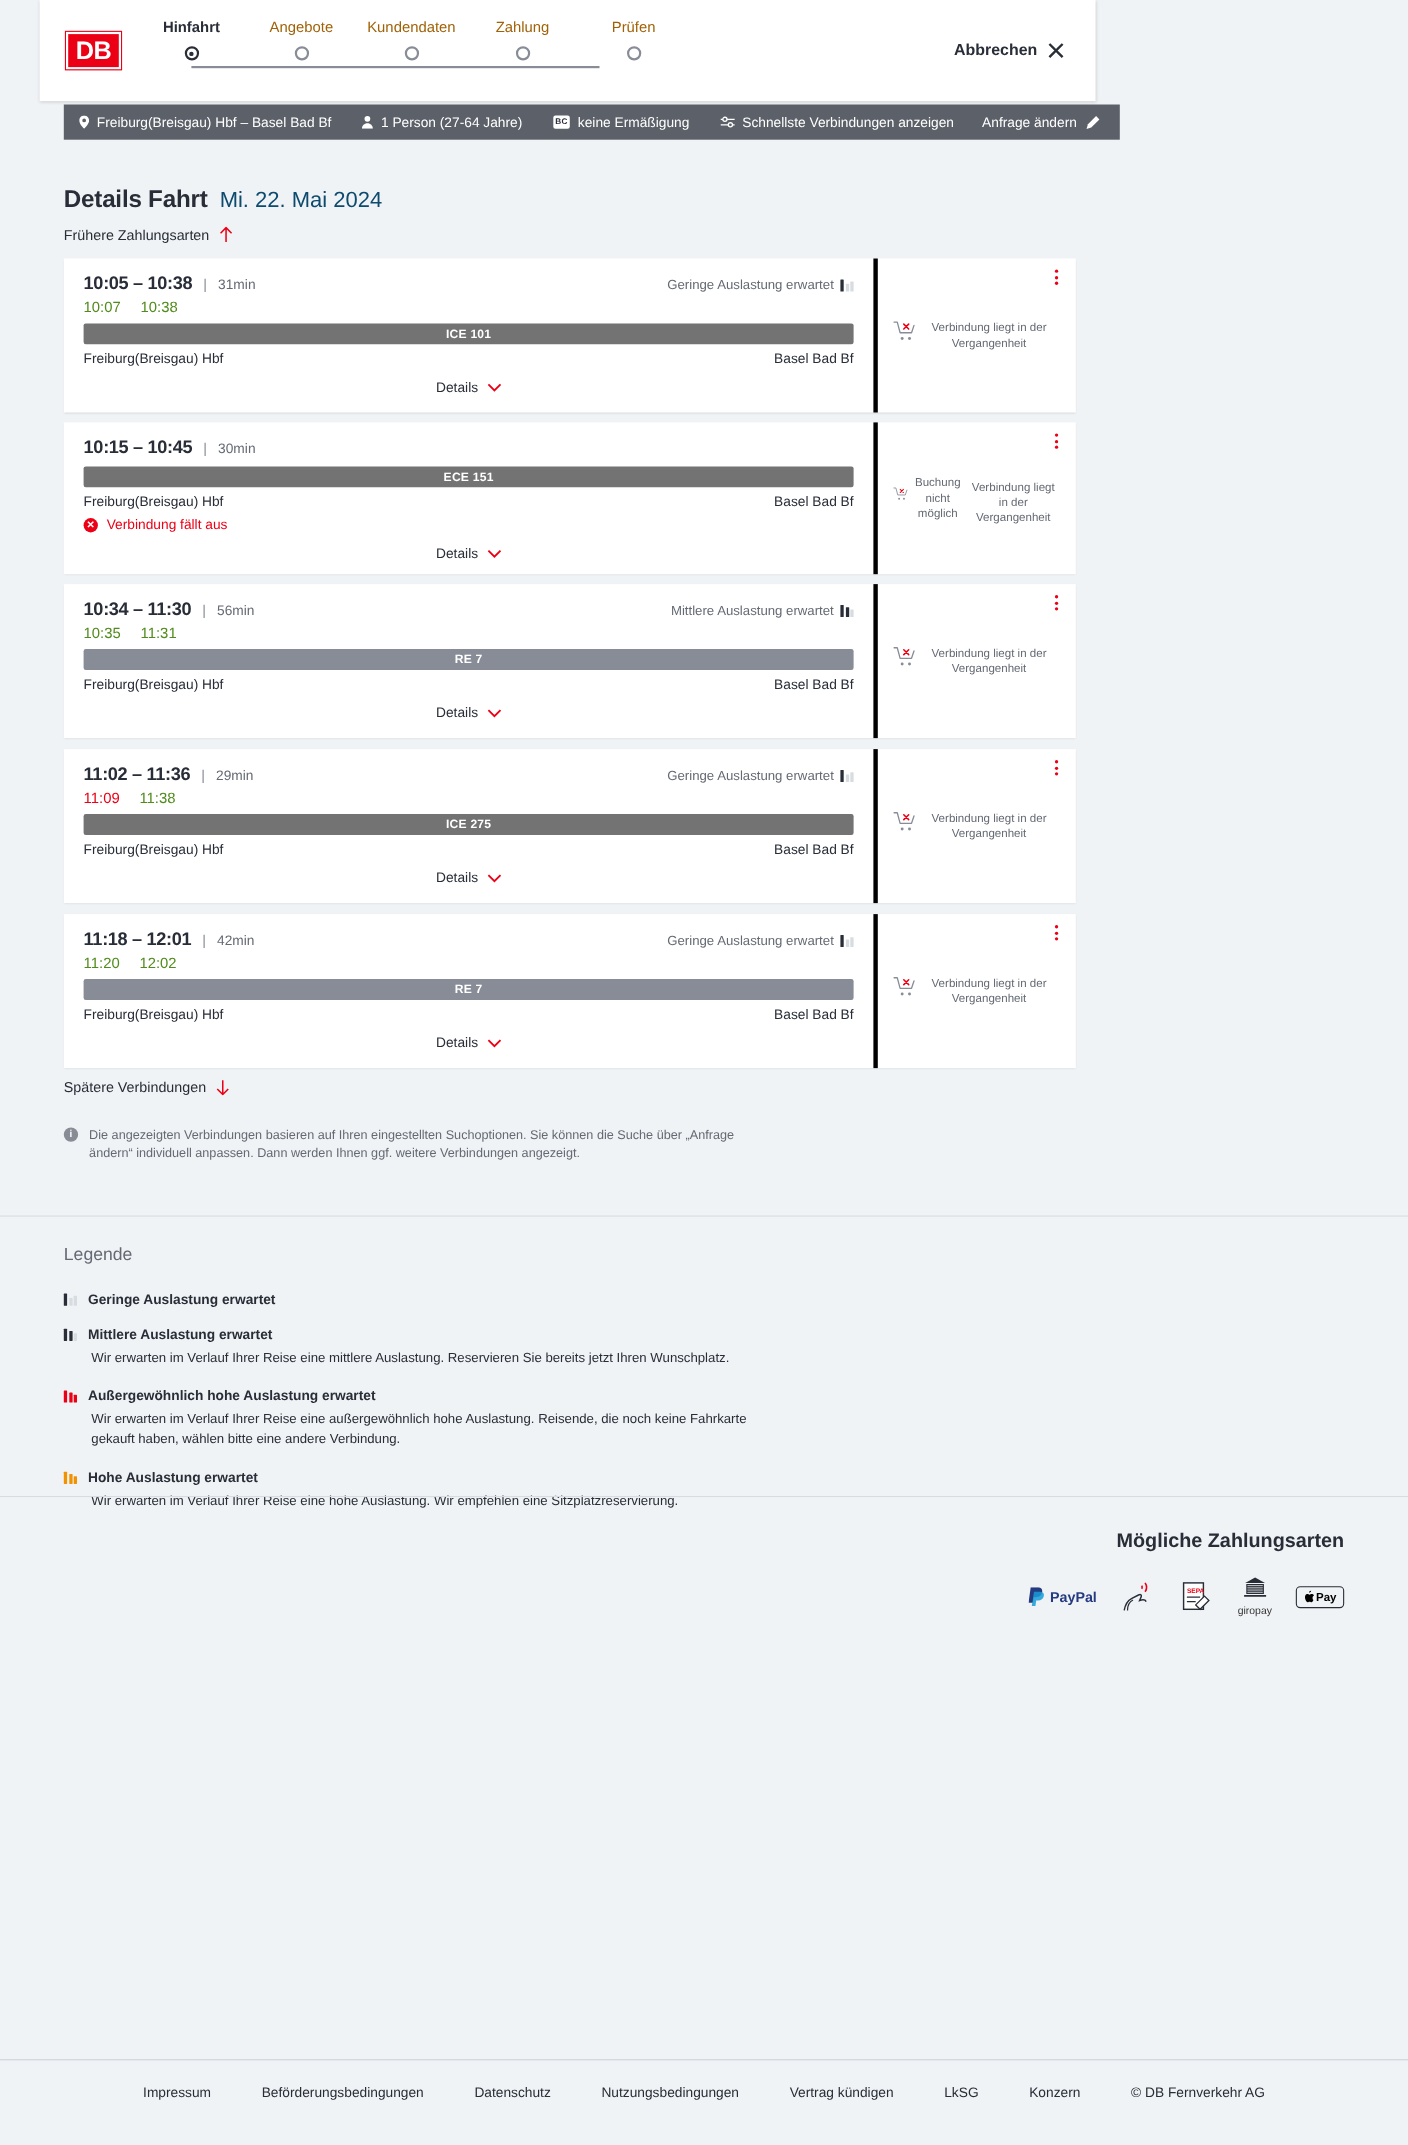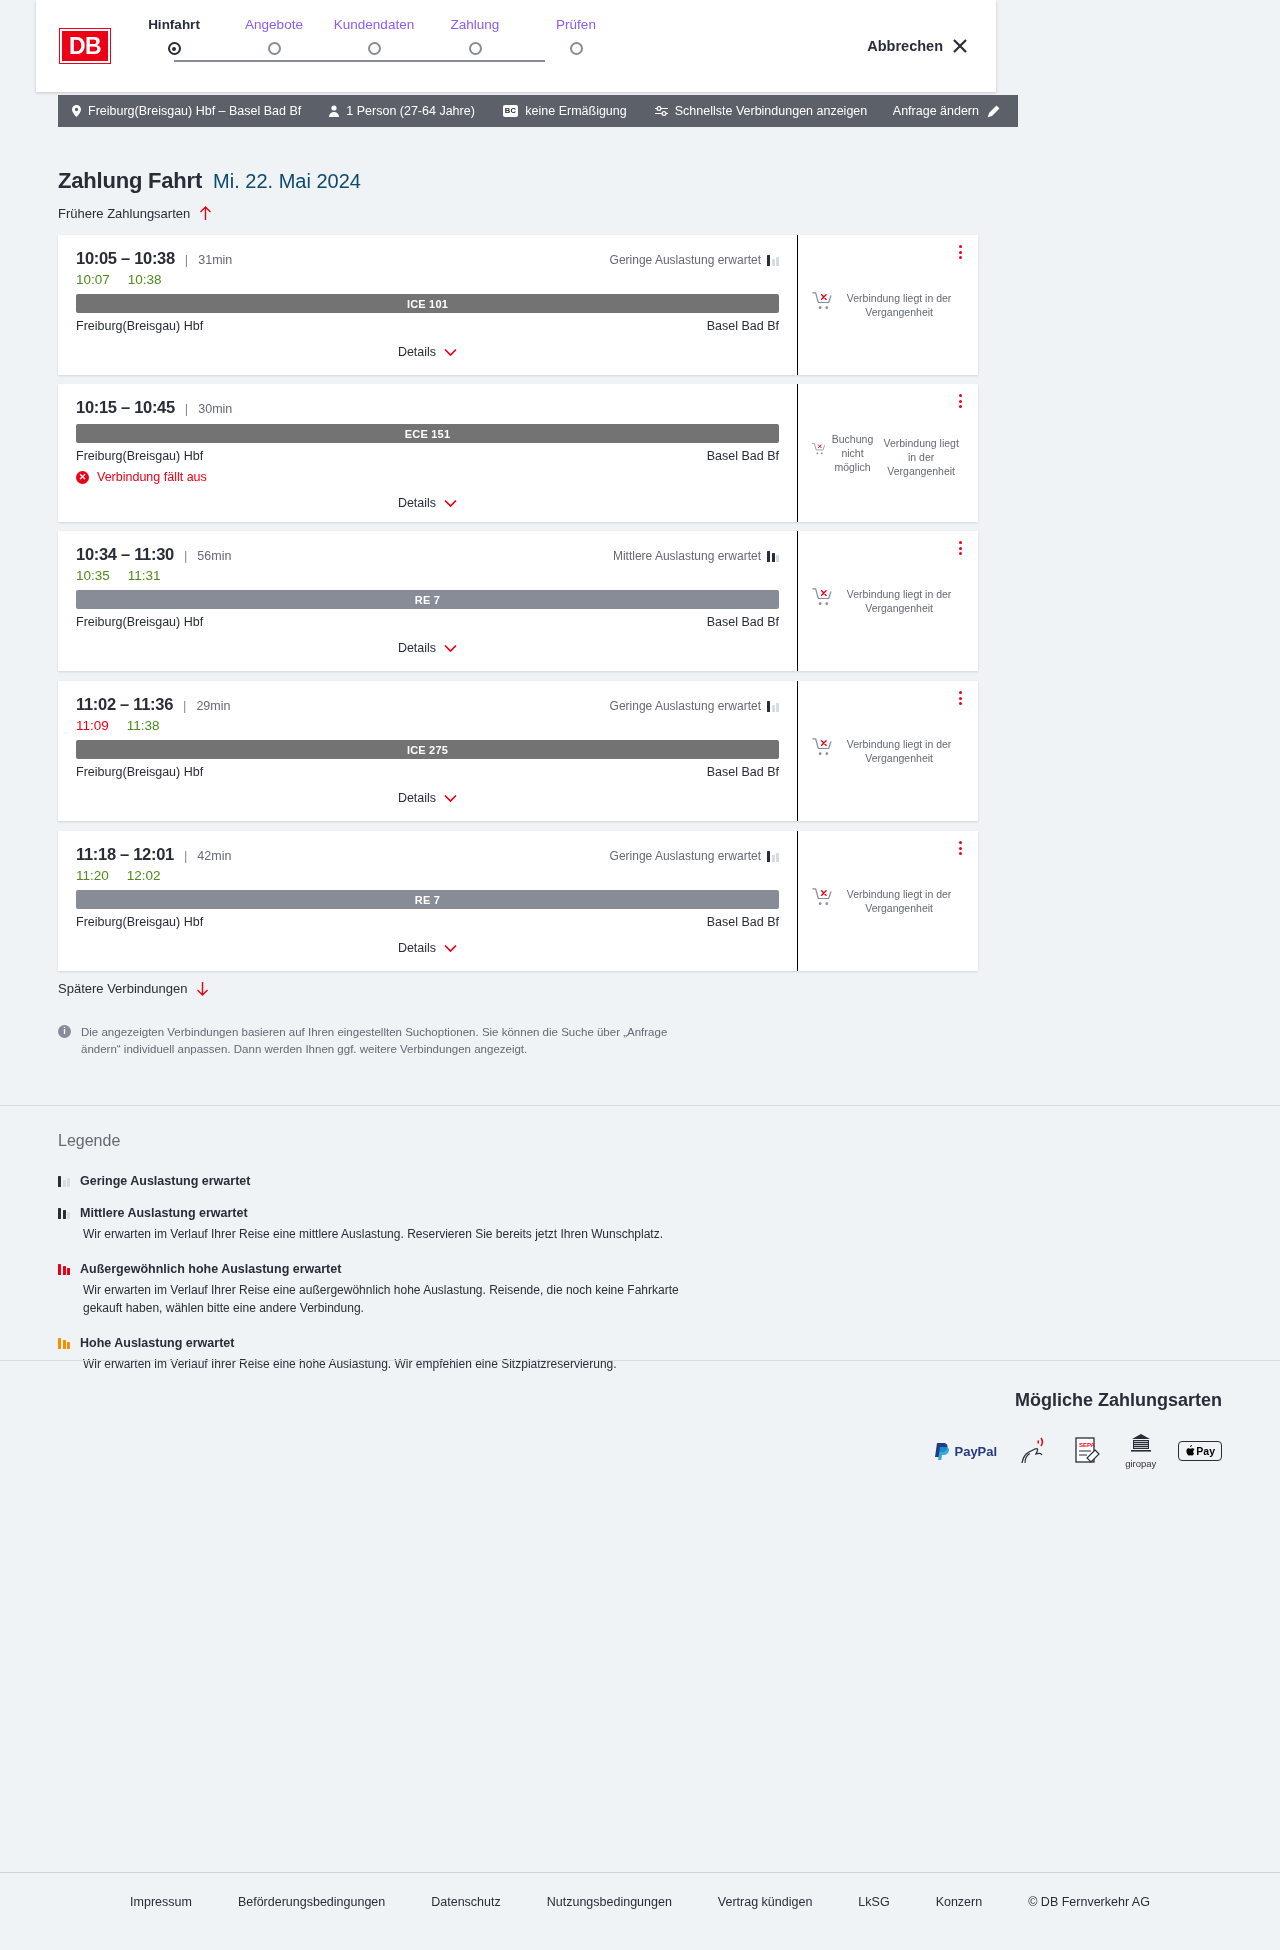--- a/index.html
+++ b/index.html
@@ -48,21 +48,21 @@
     background: #878c96;
   }
   .step {
     position: absolute;
     top: 0;
     text-align: center;
     width: 140px;
   }
   .step-label {
     font-size: 13.5px;
-    color: #8b5cf6;
+    color: #a16207;
     white-space: nowrap;
   }
   .step.active .step-label { color: #282d37; font-weight: bold; }
   .step-dot {
     margin: 10px auto 0;
     width: 13px; height: 13px;
     border-radius: 50%;
     border: 2px solid #878c96;
     background: #ffffff;
     position: relative;
@@ -153,21 +153,21 @@
     left: 58px;
     width: 920px;
     display: flex;
     background: #ffffff;
     box-shadow: 0 1px 2px rgba(0,0,0,.12);
   }
   .card-main {
     width: 740px;
     padding: 14px 18px 12px 18px;
     position: relative;
-    border-right: 1px solid #000000;
+    border-right: 4px solid #000000;
   }
   .row-times {
     display: flex;
     align-items: baseline;
     justify-content: space-between;
   }
   .times-left { display: flex; align-items: baseline; gap: 10px; }
   .time-span { font-size: 16.5px; font-weight: bold; letter-spacing: -.3px; }
   .sep { color: #878c96; font-size: 13px; }
   .dur { font-size: 12.5px; color: #646973; }
@@ -426,21 +426,21 @@
 
   <div class="sb-right">
     <span>Anfrage ändern</span>
     <svg width="13" height="13" viewBox="0 0 14 14">
       <path d="M10.2 0.6l3.2 3.2-8 8L0.8 13.2l1.4-4.6z" fill="#ffffff"></path>
     </svg>
   </div>
 </div>
 
 <div class="title-row">
-  <div class="title-main">Zahlung Fahrt</div>
+  <div class="title-main">Details Fahrt</div>
   <div class="title-date">Mi. 22. Mai 2024</div>
 </div>
 
 <div class="earlier-link">
   <span>Frühere Zahlungsarten</span>
   <svg width="13" height="15" viewBox="0 0 13 15">
     <path d="M6.5 1v13M1.5 6L6.5 1l5 5" stroke="#ec0016" stroke-width="1.4" fill="none"></path>
   </svg>
 </div>
 

